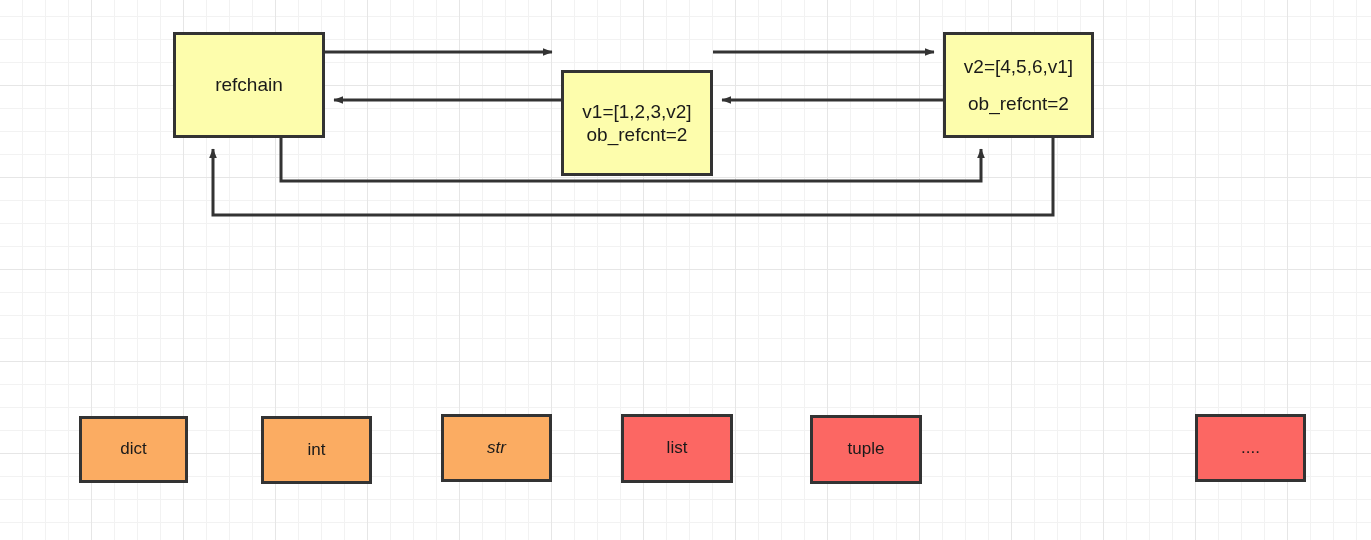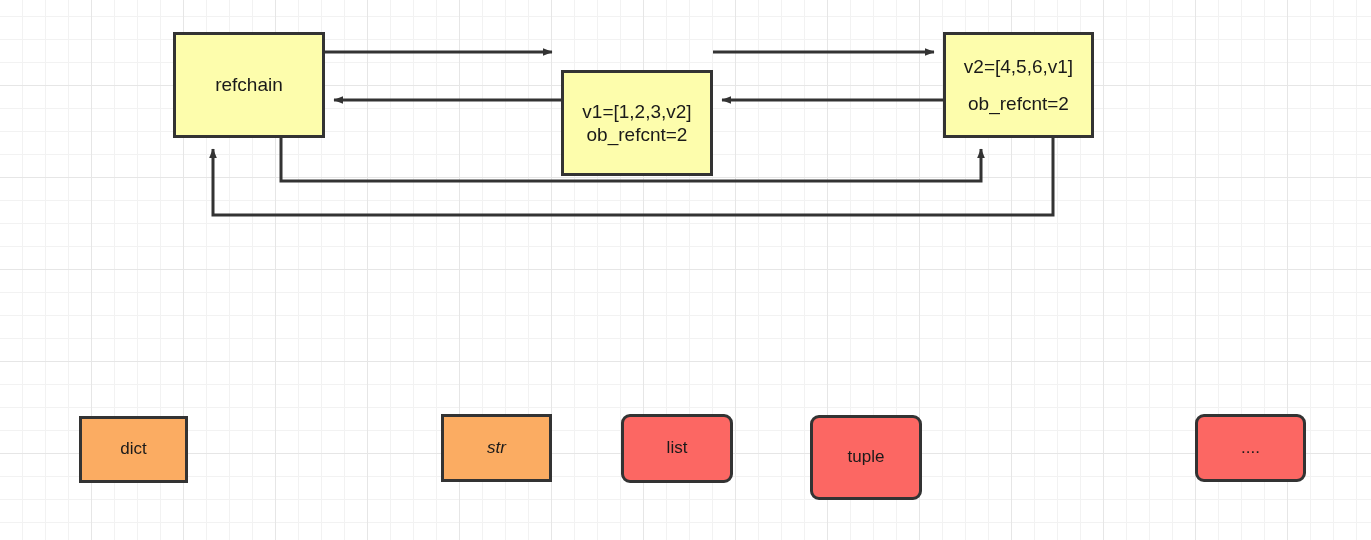--- a/index.html
+++ b/index.html
@@ -51,21 +51,20 @@
     white-space: pre;
   }
   .node.yellow {
     background: #fdfdac;
   }
   .node.orange {
     background: #fbac62;
   }
   .node.red {
     background: #fc6763;
-    border-radius: 9px;
   }
   .node-label {
     display: block;
   }
   .big {
     font-size: 19px;
   }
   .mid {
     font-size: 17px;
   }
@@ -106,30 +105,33 @@
 
   <div class="node yellow big" style="left:943px; top:32px; width:151px; height:106px;gap:13px;">
     <span class="node-label">v2=[4,5,6,v1]</span>
     <span class="node-label">ob_refcnt=2</span>
   </div>
 
   <div class="node orange mid" style="left:79px; top:416px; width:109px; height:67px;">
     <span class="node-label">dict</span>
   </div>
 
+  <div class="node orange mid" style="left:261px; top:416px; width:111px; height:68px;">
+    <span class="node-label">int</span>
+  </div>
 
   <div class="node orange mid" style="left:441px; top:414px; width:111px; height:68px;font-style:italic;">
     <span class="node-label">str</span>
   </div>
 
   <div class="node red mid" style="left:621px; top:414px; width:112px; height:69px;">
     <span class="node-label">list</span>
   </div>
 
-  <div class="node red mid" style="left:810px; top:415px; width:112px; height:85px;">
+  <div class="node red mid" style="left:810px; top:415px; width:112px; height:69px;">
     <span class="node-label">tuple</span>
   </div>
 
 
   <div class="node red mid" style="left:1195px; top:414px; width:111px; height:68px;">
     <span class="node-label">....</span>
   </div>
 
 </div>
 

